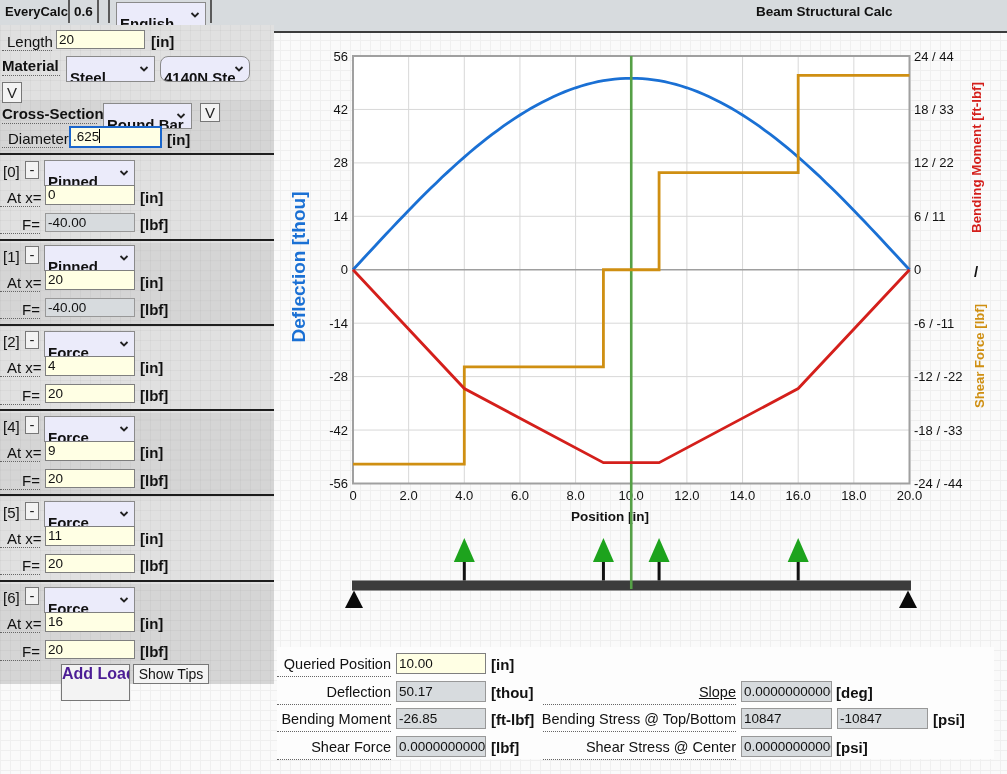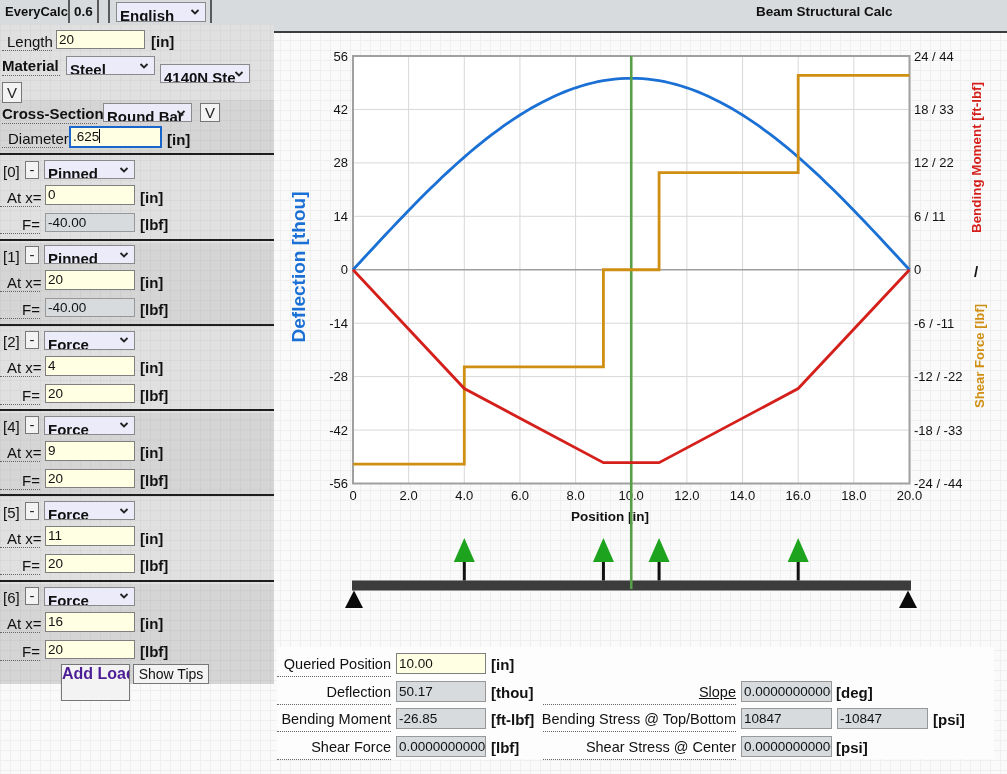--- a/index.html
+++ b/index.html
@@ -39,21 +39,21 @@
 .blbl { position:absolute; font-size:15px; font-weight:bold; white-space:nowrap; }
 .dot { position:absolute; border-bottom:1px dotted #666; height:0; }
 .inp {
   position:absolute; background:#ffffe4; border:1px solid #7f7f7f;
   font-family:"Liberation Sans",sans-serif; font-size:13.5px; padding:0 2px;
   line-height:17px; white-space:nowrap; overflow:hidden;
 }
 .ro { background:#d7dbde; border:1px solid #989898; }
 .sel {
   position:absolute; background:#ebebfa; border:1px solid #8a8a8a;
-  font-size:15px; font-weight:bold; padding:4px 3px; overflow:hidden; white-space:nowrap;
+  font-size:15px; font-weight:bold; padding:12px 3px; overflow:hidden; white-space:nowrap;
 }
 .sel svg { position:absolute; right:5px; top:50%; margin-top:-4px; }
 .btn {
   position:absolute; background:#f3f3f3; border:1px solid #777;
   font-size:15px; text-align:center; color:#222; white-space:nowrap; overflow:hidden;
 }
 .sep { position:absolute; left:0; width:274px; height:2px; background:#1e1e1e; }
 
 #res { position:absolute; left:277px; top:647px; width:717px; height:112px; background:#fdfdfd; }
 .rlbl { position:absolute; font-size:14.5px; text-align:right; white-space:nowrap; }
@@ -79,21 +79,21 @@
 <div class="abs dark grid10" style="left:0;top:100px;width:274px;height:53px;"></div>
 <div class="lbl" style="left:7px;top:33px;">Length</div>
 <div class="dot" style="left:2px;top:50px;width:50px;"></div>
 <div class="inp" style="left:56px;top:30px;width:89px;height:19px;">20</div>
 <div class="lbl" style="left:151px;top:33px;font-weight:bold;">[in]</div>
 <div class="blbl" style="left:2px;top:57px;">Material</div>
 <div class="dot" style="left:2px;top:75px;width:58px;"></div>
 <div class="sel" style="left:66px;top:56px;width:89px;height:19px;line-height:17px;">Steel<svg width="10" height="8" viewBox="0 0 10 8">
         <path d="M1.5 2 L5 5.5 L8.5 2" fill="none" stroke="#222" stroke-width="1.8"></path>
       </svg></div>
-<div class="sel" style="left:160px;top:64px;width:90px;height:19px;line-height:17px;">4140N Ste<svg width="10" height="8" viewBox="0 0 10 8">
+<div class="sel" style="left:160px;top:56px;width:90px;height:19px;line-height:17px;border-radius:8px;">4140N Ste<svg width="10" height="8" viewBox="0 0 10 8">
         <path d="M1.5 2 L5 5.5 L8.5 2" fill="none" stroke="#222" stroke-width="1.8"></path>
       </svg></div>
 <div class="btn" style="left:2px;top:82px;width:20px;height:21px;line-height:19px;">V</div>
 <div class="blbl" style="left:2px;top:105px;">Cross-Section</div>
 <div class="dot" style="left:2px;top:123px;width:95px;"></div>
 <div class="sel" style="left:103px;top:103px;width:89px;height:19px;line-height:17px;">Round Bar<svg width="10" height="8" viewBox="0 0 10 8">
         <path d="M1.5 2 L5 5.5 L8.5 2" fill="none" stroke="#222" stroke-width="1.8"></path>
       </svg></div>
 <div class="btn" style="left:200px;top:103px;width:20px;height:19px;line-height:17px;">V</div>
 <div class="lbl" style="left:8px;top:130px;">Diameter</div>

